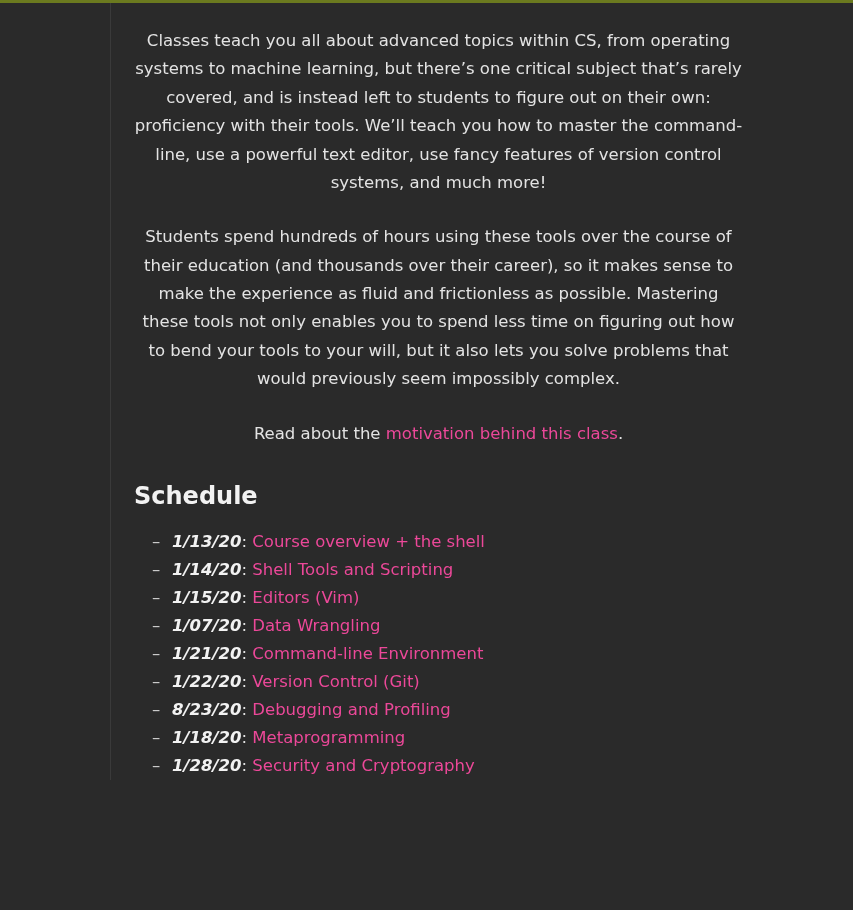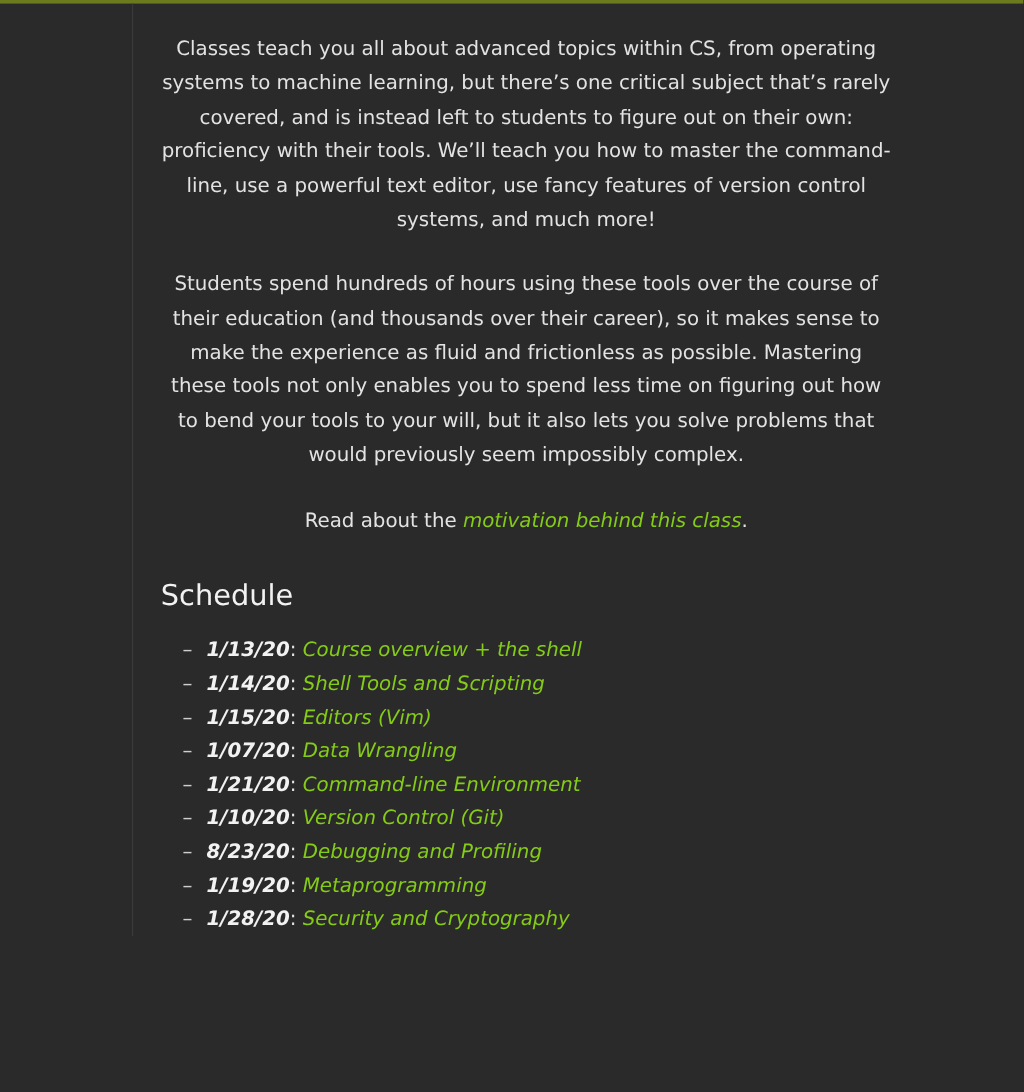--- a/index.html
+++ b/index.html
@@ -39,36 +39,35 @@
   h1 {
     font-size: 33px;
     line-height: 1.32;
     font-weight: bold;
     margin: 22px 0 28px 0;
     color: #f2f2f2;
     letter-spacing: -0.2px;
   }
   h2 {
     font-size: 24px;
-    font-weight: normal;
+    font-weight: bold;
     margin: 34px 0 18px 0;
     color: #f2f2f2;
   }
   p {
     font-size: 16.5px;
     line-height: 1.72;
     margin: 0 0 26px 0;
     color: #e3e3e3;
     max-width: 620px;
     text-align: center;
   }
   a {
-    color: #84cc16;
+    color: #ec4899;
     text-decoration: none;
-    font-style: italic;
   }
   ul.schedule {
     list-style: none;
     margin: 0;
     padding: 0 0 0 18px;
   }
   ul.schedule li {
     font-size: 16.5px;
     line-height: 1.70;
     color: #e3e3e3;
@@ -104,21 +103,21 @@
     <p><span>Read about the </span><a href="#">motivation behind this class</a><span class="period">.</span></p>
 
     <h2>Schedule</h2>
 
     <ul class="schedule">
       <li><span class="dash">–</span><span class="date">1/13/20</span><span>: </span><a href="#">Course overview + the shell</a></li>
       <li><span class="dash">–</span><span class="date">1/14/20</span><span>: </span><a href="#">Shell Tools and Scripting</a></li>
       <li><span class="dash">–</span><span class="date">1/15/20</span><span>: </span><a href="#">Editors (Vim)</a></li>
       <li><span class="dash">–</span><span class="date">1/07/20</span><span>: </span><a href="#">Data Wrangling</a></li>
       <li><span class="dash">–</span><span class="date">1/21/20</span><span>: </span><a href="#">Command-line Environment</a></li>
-      <li><span class="dash">–</span><span class="date">1/10/20</span><span>: </span><a href="#">Version Control (Git)</a></li>
+      <li><span class="dash">–</span><span class="date">1/22/20</span><span>: </span><a href="#">Version Control (Git)</a></li>
       <li><span class="dash">–</span><span class="date">8/23/20</span><span>: </span><a href="#">Debugging and Profiling</a></li>
-      <li><span class="dash">–</span><span class="date">1/19/20</span><span>: </span><a href="#">Metaprogramming</a></li>
+      <li><span class="dash">–</span><span class="date">1/18/20</span><span>: </span><a href="#">Metaprogramming</a></li>
       <li><span class="dash">–</span><span class="date">1/28/20</span><span>: </span><a href="#">Security and Cryptography</a></li>
 
     </ul>
 
   </div>
 </div>
 
 </body></html>

